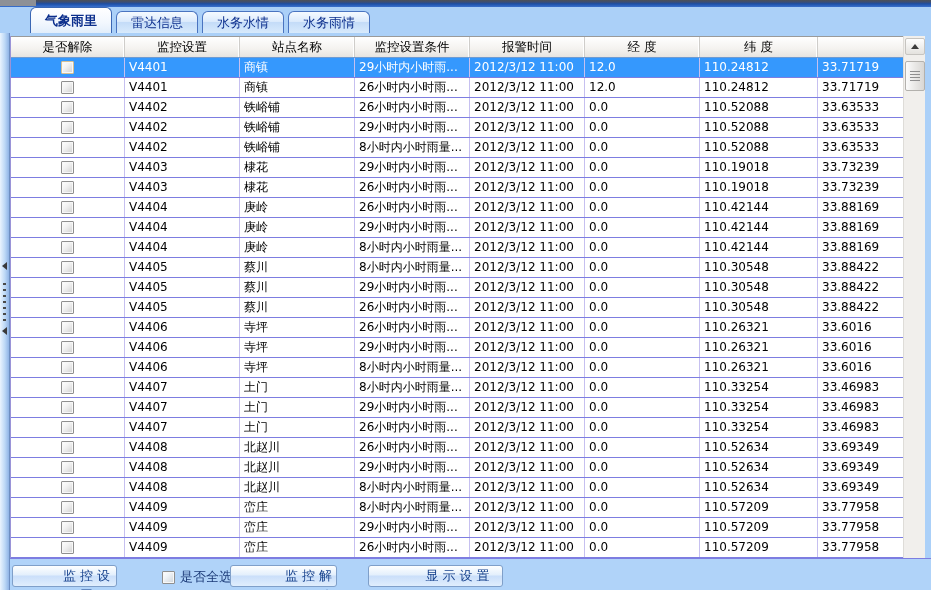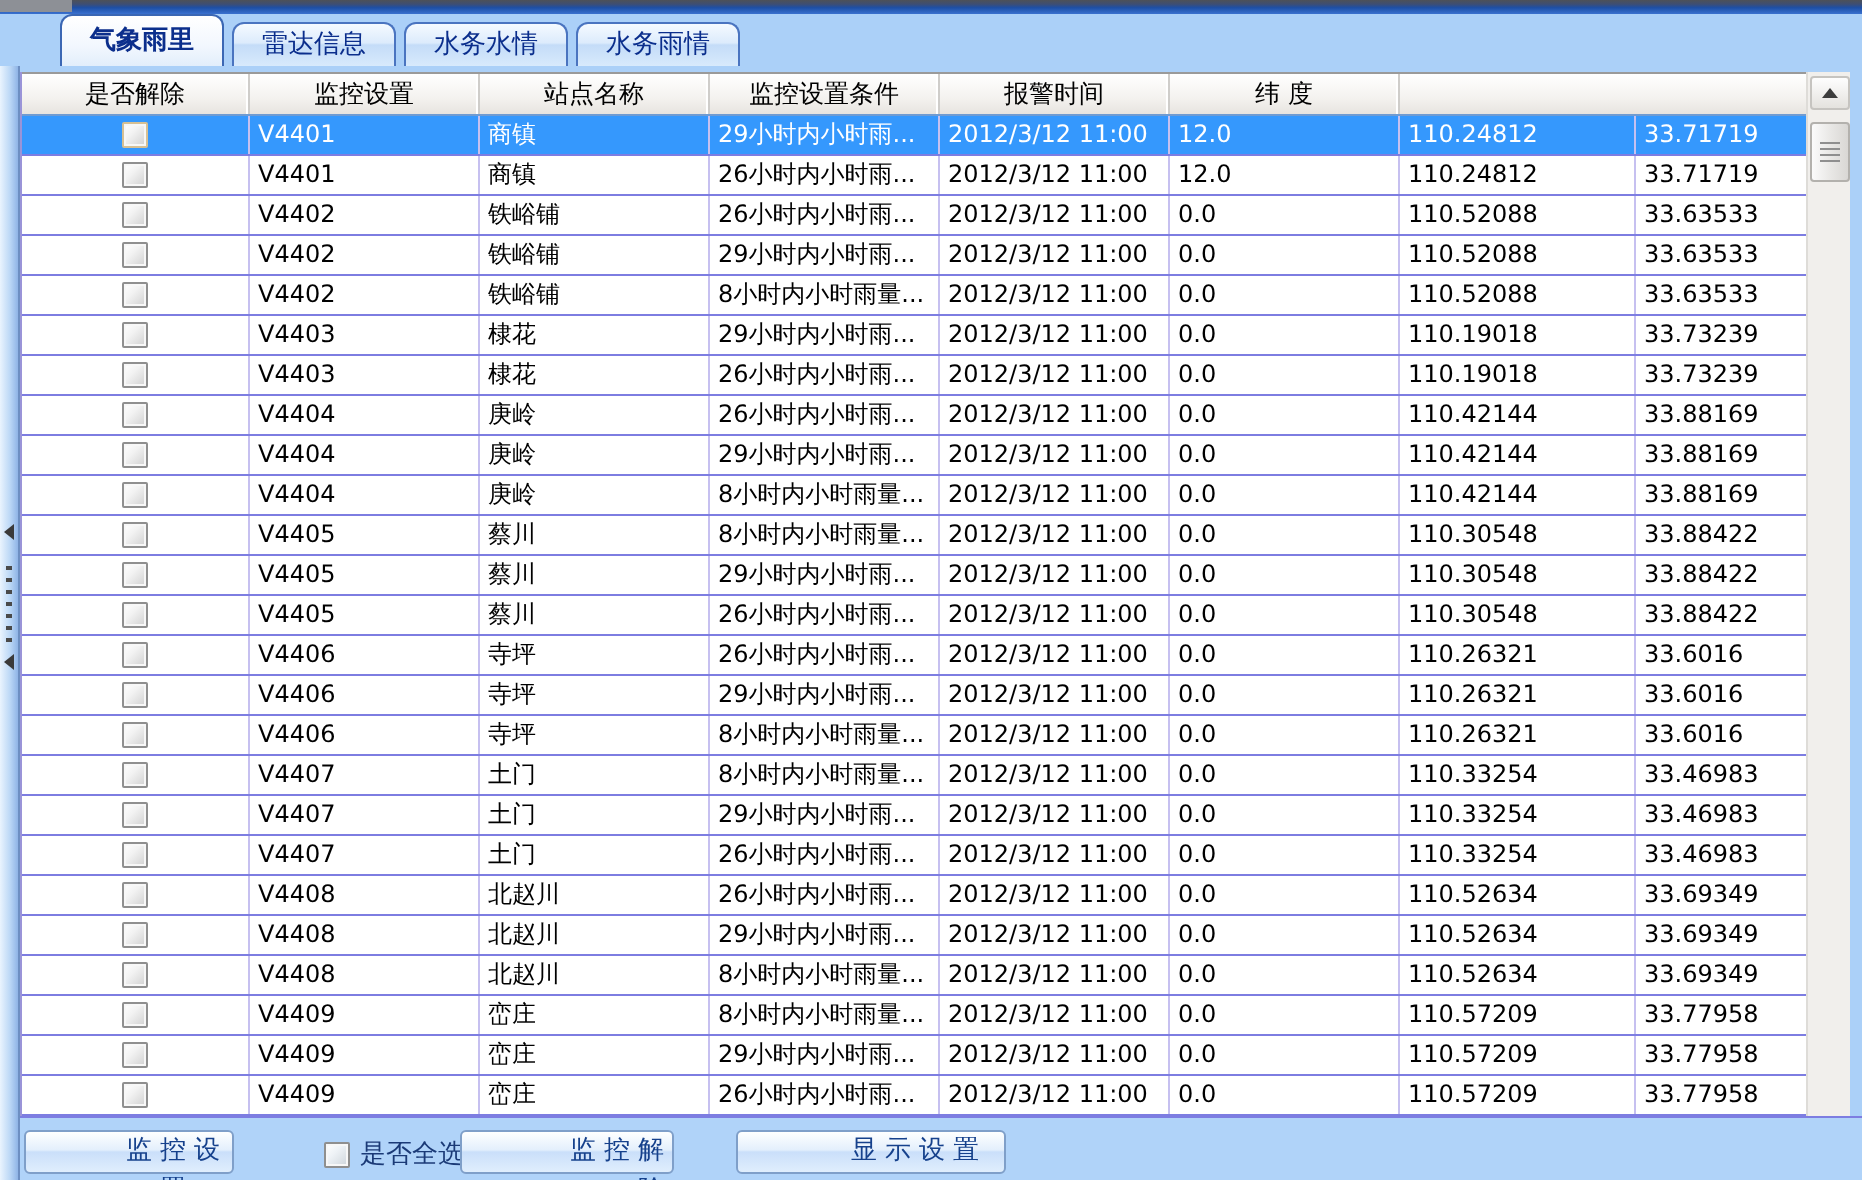--- a/index.html
+++ b/index.html
@@ -113,20 +113,21 @@
   <div class="sp-arrow a2"></div>
 </div>
 
 <div class="table-wrap">
   <div class="hrow">
       <div class="hcell">是否解除</div>
       <div class="hcell">监控设置</div>
       <div class="hcell">站点名称</div>
       <div class="hcell">监控设置条件</div>
       <div class="hcell">报警时间</div>
+      <div class="hcell">经 度</div>
       <div class="hcell">纬 度</div>
     </div>
   <div class="tbody">
       <div class="row selected">
         <div class="cell c-check">
           <span class="checkbox"></span>
         </div>
         <div class="cell">V4401</div>
         <div class="cell">商镇</div>
         <div class="cell">29小时内小时雨...</div>

